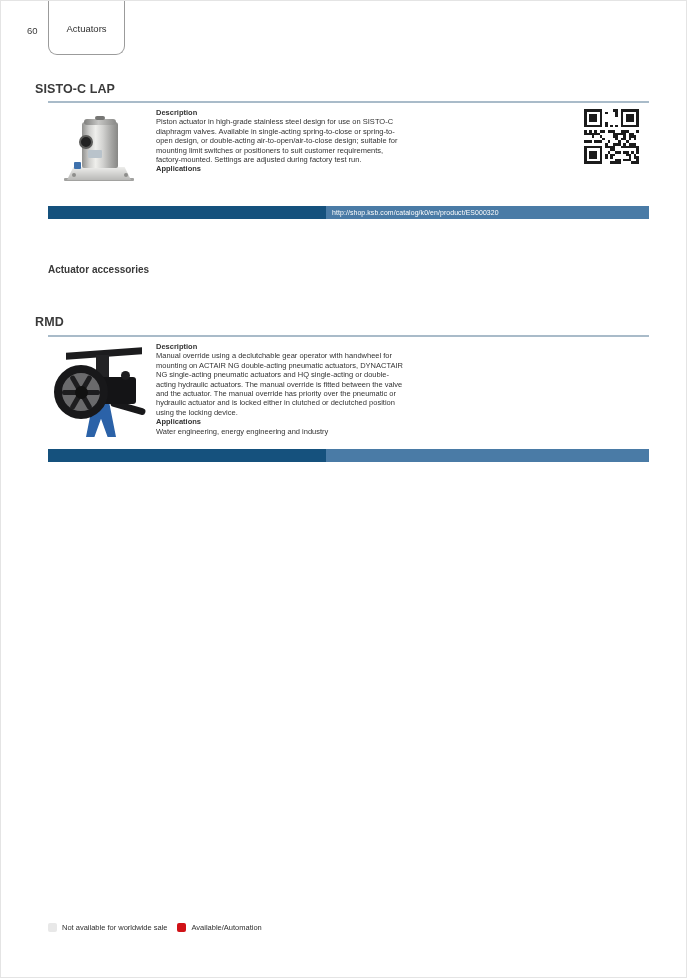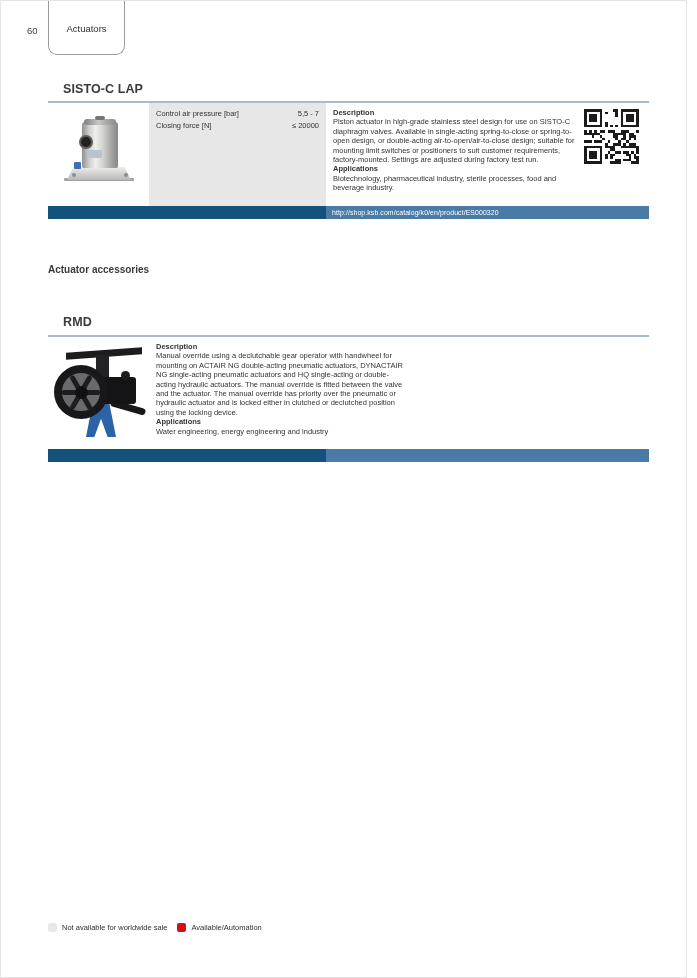--- a/index.html
+++ b/index.html
@@ -10,21 +10,21 @@
   }
   
   .page-number{position:absolute;left:26px;top:24px;font-size:9.5px;color:#3b3b3b;}
   .tab{
     position:absolute;left:47px;top:-2px;width:77px;height:56px;background:#fff;
     border:1px solid #9b9b9b;border-top:none;border-radius:0 0 9px 9px;
     display:flex;align-items:center;justify-content:center;padding-top:4px;
     box-sizing:border-box;font-size:9.5px;color:#2f2f2f;
   }
   
-  .product-title{position:absolute;left:62px;margin:0;font-size:12.5px;font-weight:bold;color:#3a3a3a;letter-spacing:.1px;}
+  .product-title{position:absolute;left:34px;margin:0;font-size:12.5px;font-weight:bold;color:#3a3a3a;letter-spacing:.1px;}
   .accessories-title{position:absolute;left:47px;top:263px;margin:0;font-size:10px;font-weight:bold;color:#3a3a3a;}
   
   .block{position:absolute;left:47px;width:601px;}
   .rule{height:2px;background:var(--rule,#a9bbc9);}
   .row{position:relative;display:flex;align-items:stretch;}
   .img-cell{width:101px;position:relative;background:#fff;}
   .spec-cell{width:177px;background:var(--spec_bg,#e7e7e7);padding:5px 7px;box-sizing:border-box;font-size:7.5px;line-height:11.5px;color:#333;}
   .spec-row{display:flex;justify-content:space-between;}
   .spec-value{text-align:right;white-space:nowrap;}
   .desc-cell{width:258px;padding:5px 0 0 7px;box-sizing:border-box;font-size:7.5px;line-height:9.4px;color:#333;}
@@ -96,35 +96,24 @@
             <div class="bolt r"></div>
           <div class="fit"></div>
           <div class="cyl">
             <div class="cap"></div>
             <div class="nub"></div>
             <div class="port"></div>
             <div class="tag"></div>
           </div>
         </div>
       </div>
-      <div class="spec-cell">
-        <div class="spec-row">
-          <span class="spec-label">Control air pressure [bar]</span>
-          <span class="spec-value">5,5 - 7</span>
-        </div>
-        <div class="spec-row">
-          <span class="spec-label">Closing force [N]</span>
-          <span class="spec-value">≤ 20000</span>
-        </div>
-      </div>
       <div class="desc-cell">
         <div class="desc-h">Description</div>
         <div class="desc-t">Piston actuator in high-grade stainless steel design for use on SISTO-C diaphragm valves. Available in single-acting spring-to-close or spring-to-open design, or double-acting air-to-open/air-to-close design; suitable for mounting limit switches or positioners to suit customer requirements, factory-mounted. Settings are adjusted during factory test run.</div>
         <div class="desc-h">Applications</div>
-        <div class="desc-t">Biotechnology, pharmaceutical industry, sterile processes, food and beverage industry.</div>
       </div>
       <div class="qr-cell">
           <svg viewBox="0 0 21 21" shape-rendering="crispEdges" xmlns="http://www.w3.org/2000/svg">
             <rect x="0" y="0" width="1" height="1" fill="#1b1b1b"></rect>
             <rect x="1" y="0" width="1" height="1" fill="#1b1b1b"></rect>
             <rect x="2" y="0" width="1" height="1" fill="#1b1b1b"></rect>
             <rect x="3" y="0" width="1" height="1" fill="#1b1b1b"></rect>
             <rect x="4" y="0" width="1" height="1" fill="#1b1b1b"></rect>
             <rect x="5" y="0" width="1" height="1" fill="#1b1b1b"></rect>
             <rect x="6" y="0" width="1" height="1" fill="#1b1b1b"></rect>

